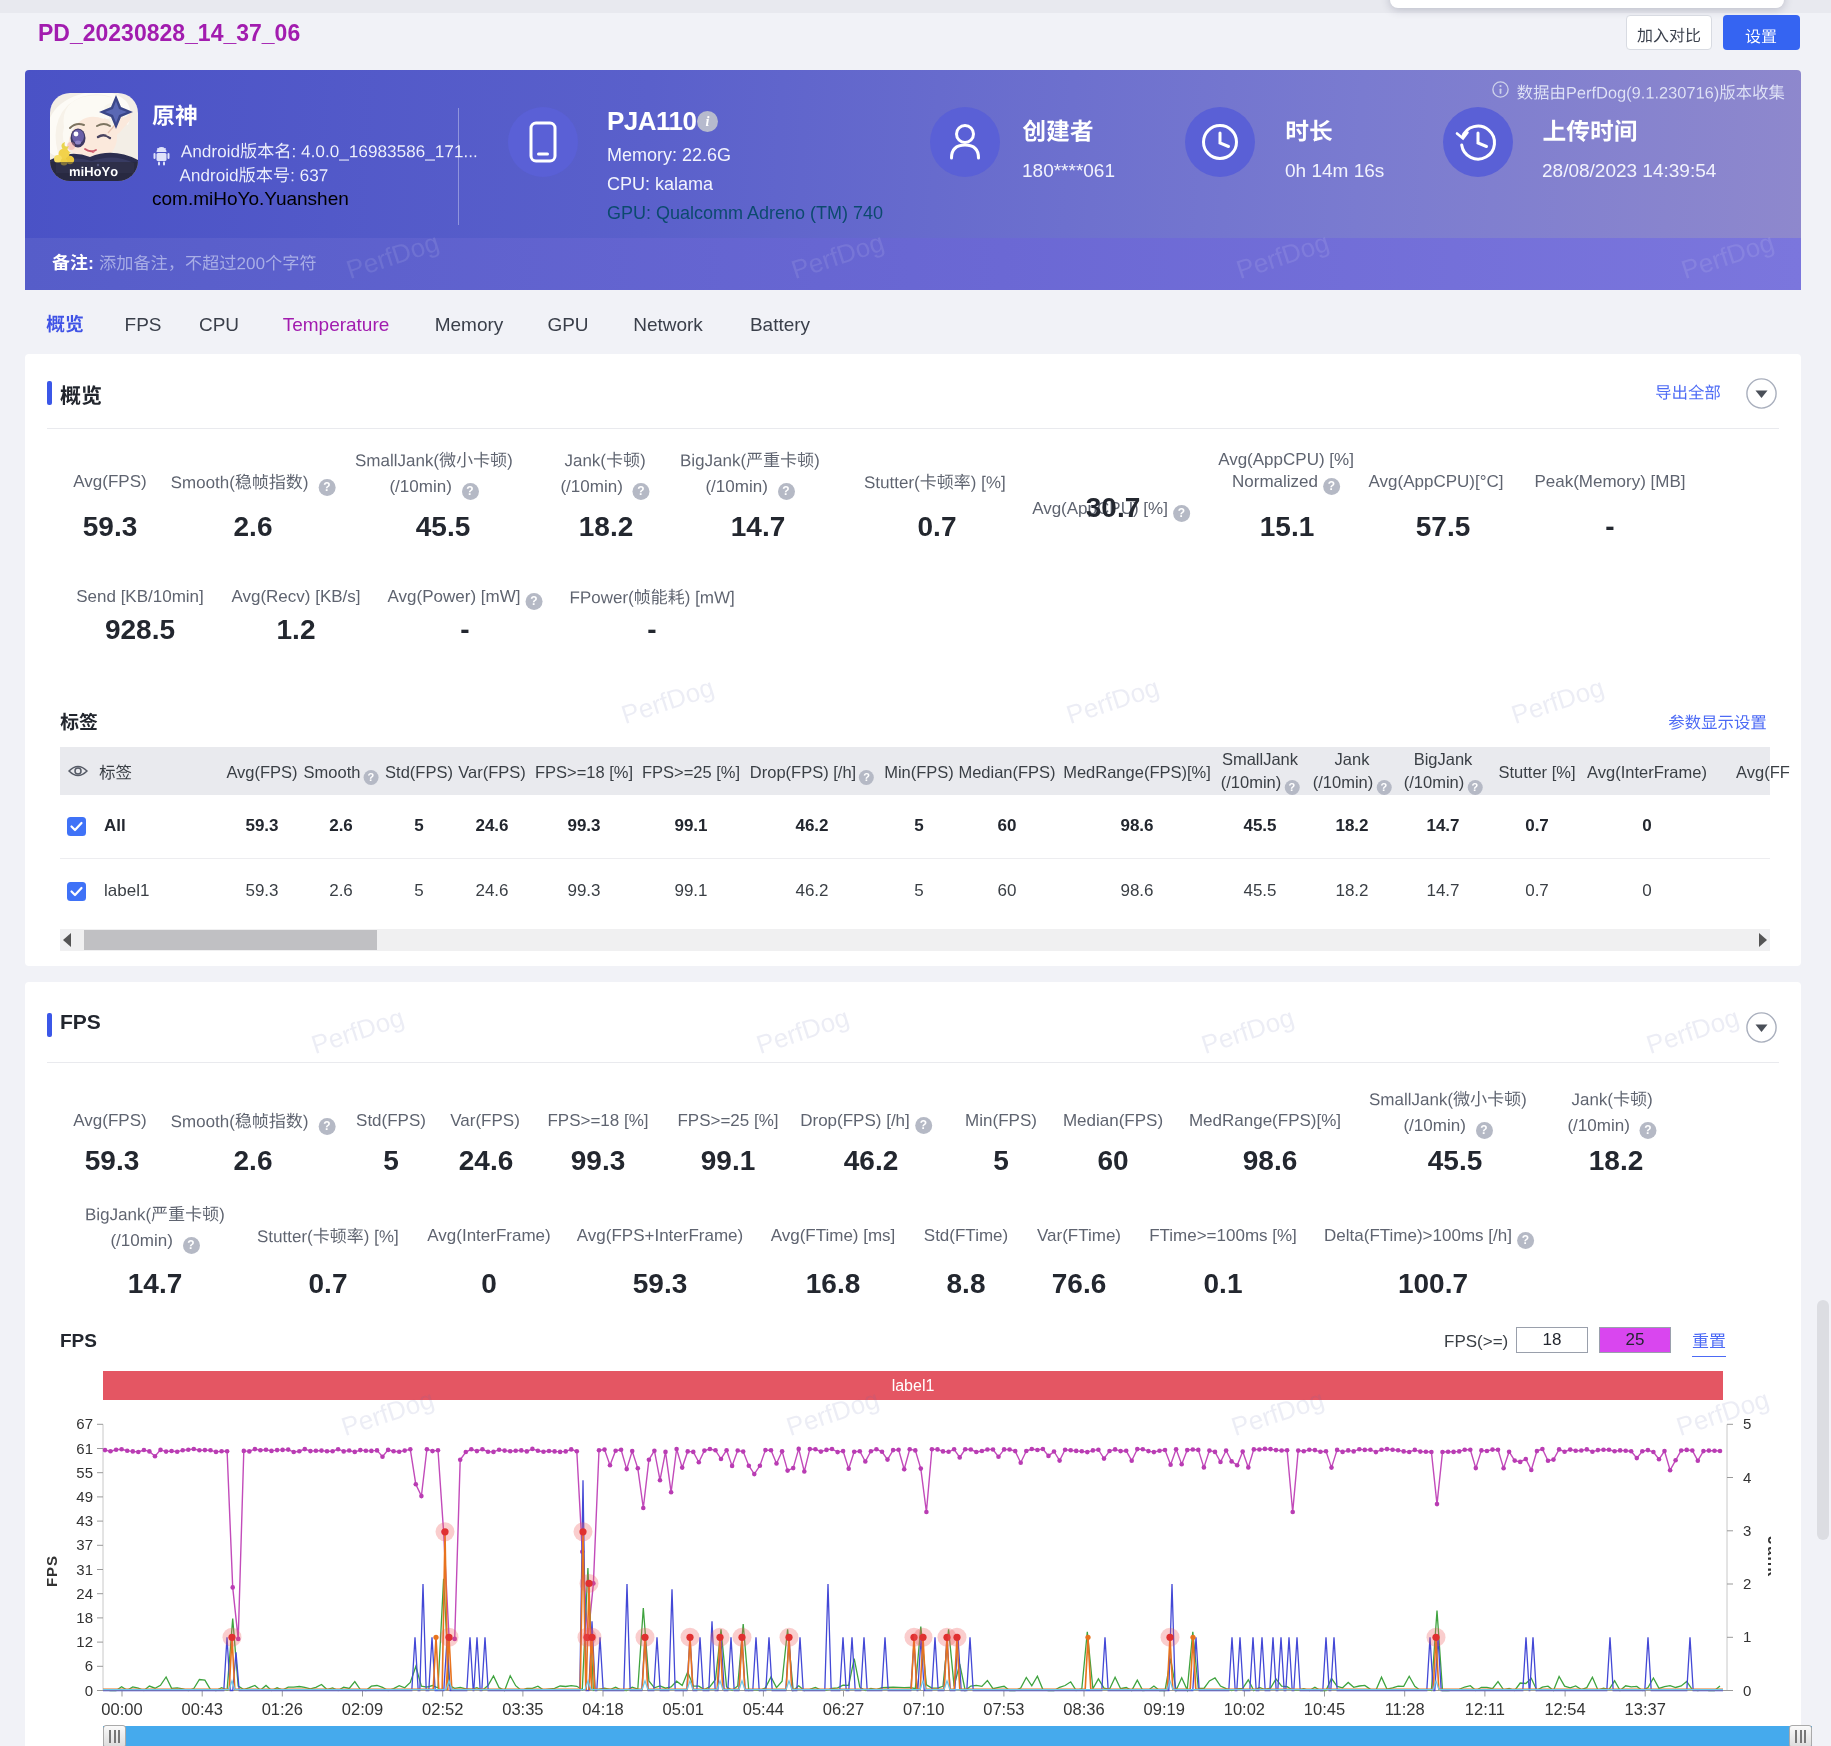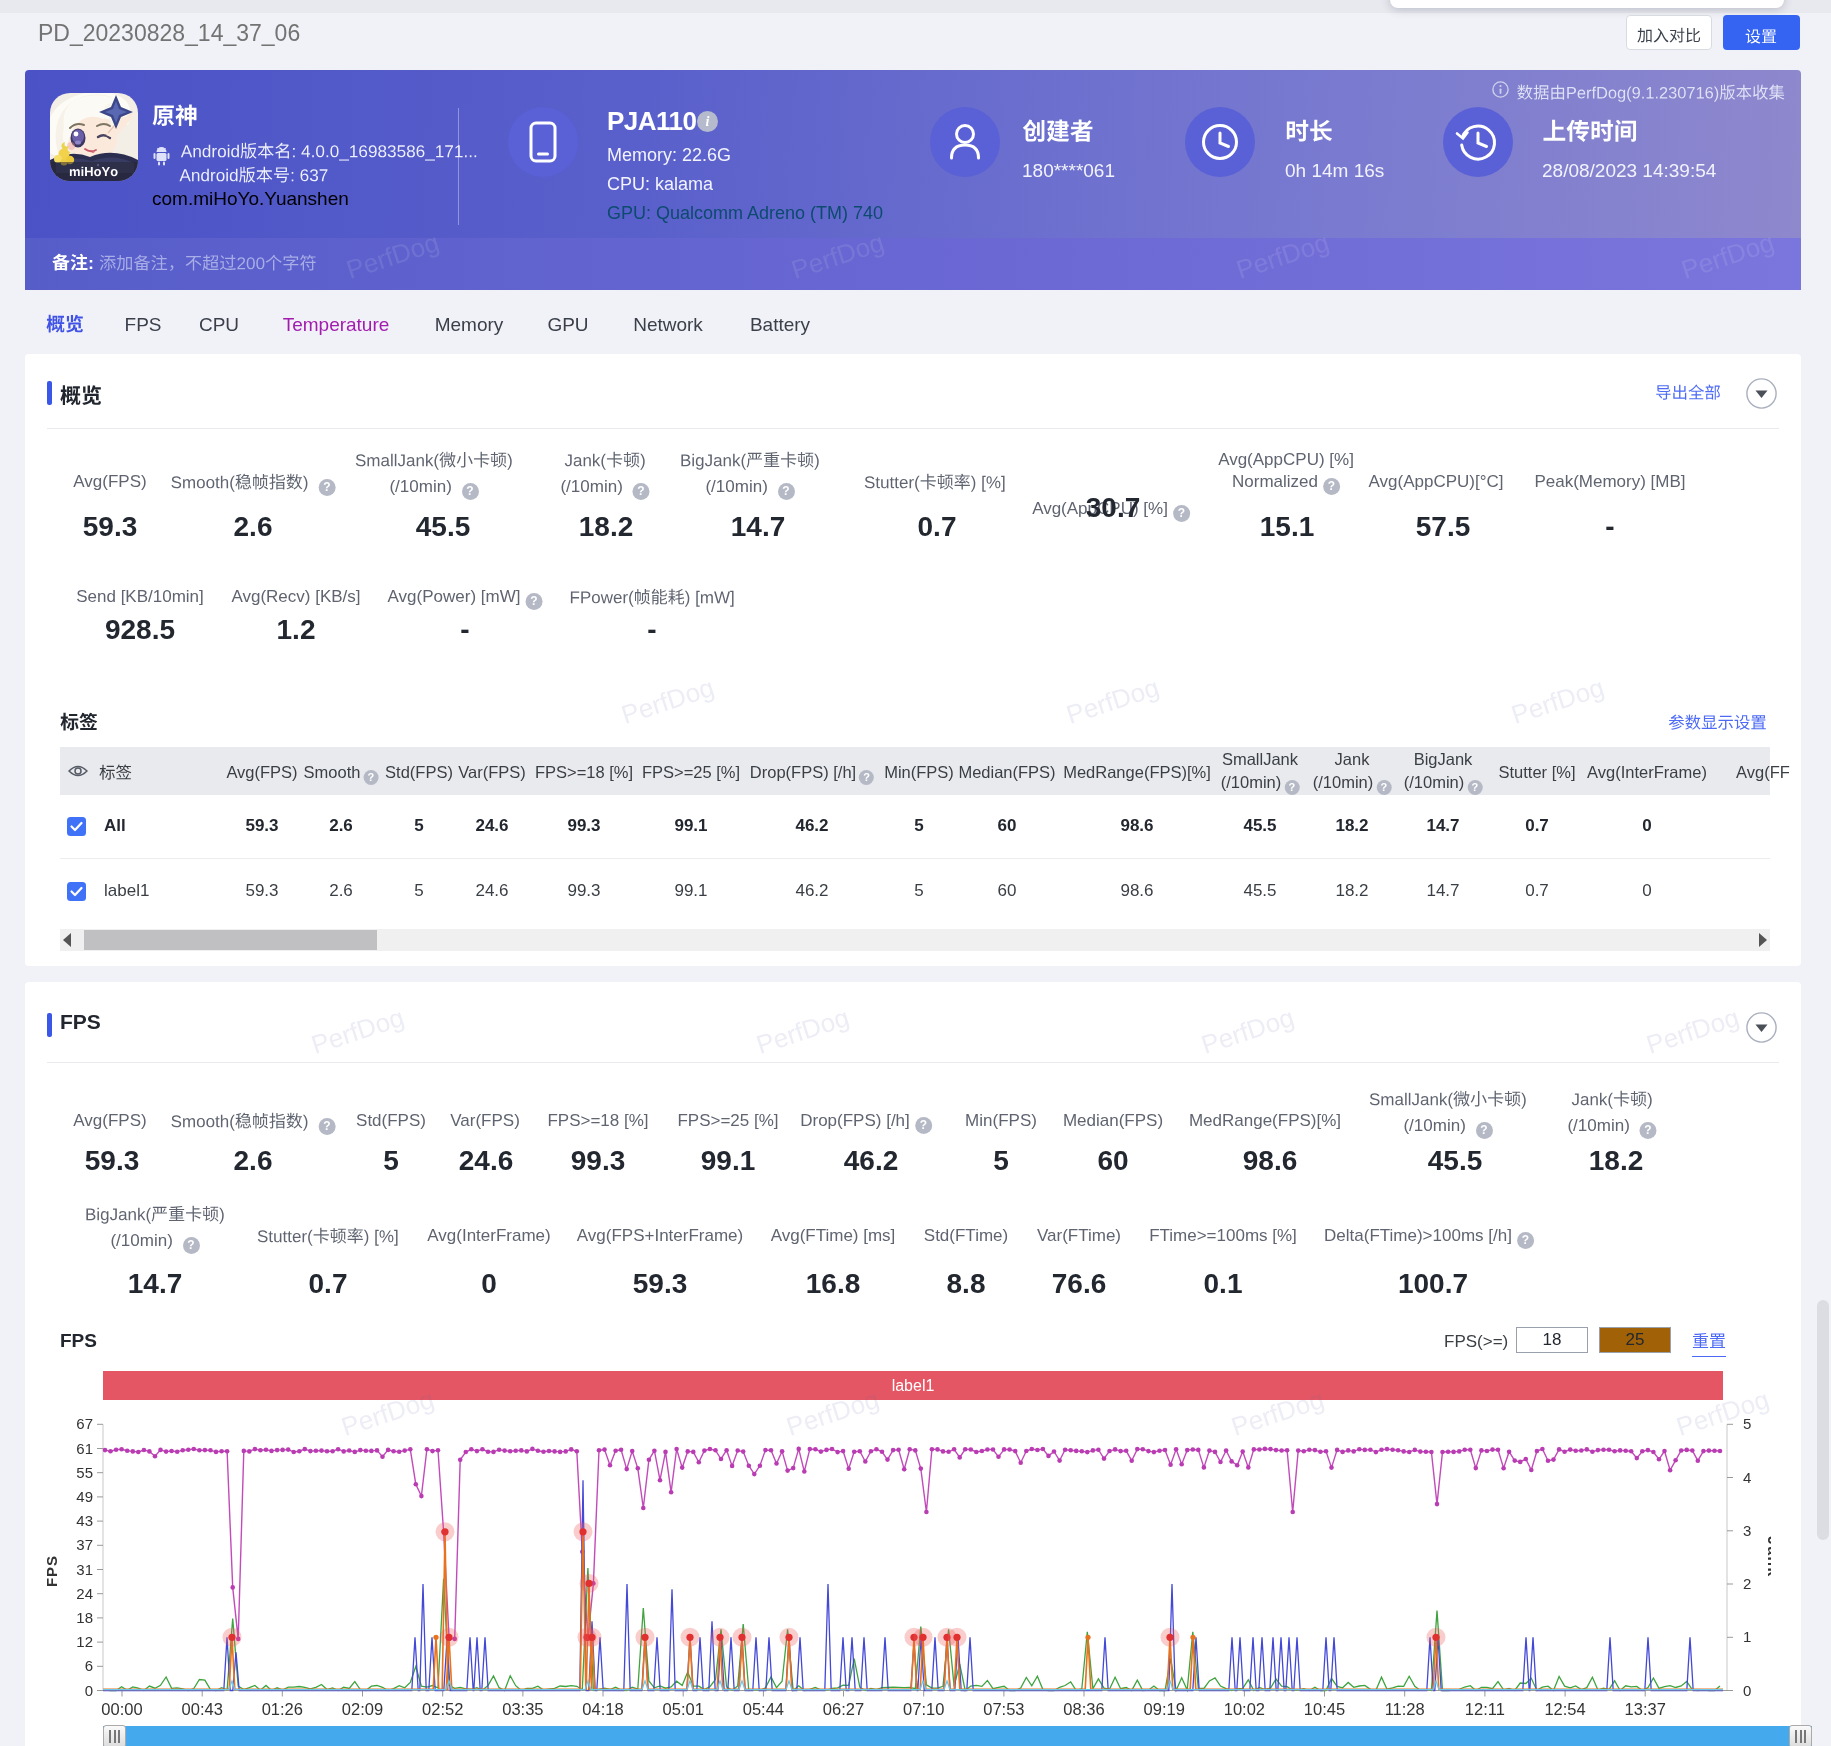--- a/index.html
+++ b/index.html
@@ -5,21 +5,21 @@
 .abs{position:absolute}
 .q{display:inline-block;width:17px;height:17px;border-radius:50%;background:#b5b9c5;color:#fff;font-size:12px;line-height:17px;text-align:center;font-weight:bold;vertical-align:-3px;margin-left:5px}
 .qs{display:inline-block;width:15px;height:15px;border-radius:50%;background:#b5b9c5;color:#fff;font-size:11px;line-height:15px;text-align:center;font-weight:bold;vertical-align:-3px;margin-left:3px}
 .mlab{position:absolute;transform:translateX(-50%);text-align:center;color:#5f6470;font-size:17px;line-height:22px;white-space:nowrap}
 .mval{position:absolute;transform:translateX(-50%);text-align:center;color:#23272f;font-size:28px;font-weight:bold;white-space:nowrap}
 .tc{position:absolute;transform:translateX(-50%);text-align:center;white-space:nowrap}
 .wm{position:absolute;font-size:26px;transform:rotate(-18deg);white-space:nowrap}
 </style></head><body>
 <div class="abs" style="left:0;top:0;width:1831px;height:13px;background:#e8e9ef"></div>
 <div class="abs" style="left:1390px;top:-24px;width:394px;height:32px;background:#fff;border-radius:8px;box-shadow:0 2px 8px rgba(60,64,90,.25)"></div>
-<div class="abs" style="left:38px;top:20px;font-size:23px;font-weight:normal;color:#737373">PD_20230828_14_37_06</div>
+<div class="abs" style="left:38px;top:20px;font-size:23px;font-weight:bold;color:#a21caf">PD_20230828_14_37_06</div>
 <div class="abs" style="left:1626px;top:15px;width:84px;height:33px;background:#fff;border:1px solid #d8dbe2;border-radius:4px"></div>
 <div style="position:absolute;left:1637px;top:25px;"><svg width="64" height="20" viewBox="0 -16.0 64 19.5" style="overflow:visible">
       <g fill="#3c424e">
         <path transform="translate(0.0,0) scale(0.016000,-0.016000)" d="M572 716V-65H644V9H838V-57H913V716ZM644 81V643H838V81ZM195 827 194 650H53V577H192C185 325 154 103 28 -29C47 -41 74 -64 86 -81C221 66 256 306 265 577H417C409 192 400 55 379 26C370 13 360 9 345 10C327 10 284 10 237 14C250 -7 257 -39 259 -61C304 -64 350 -65 378 -61C407 -57 426 -48 444 -22C475 21 482 167 490 612C490 623 490 650 490 650H267L269 827Z"></path>
         <path transform="translate(16.0,0) scale(0.016000,-0.016000)" d="M295 755C361 709 412 653 456 591C391 306 266 103 41 -13C61 -27 96 -58 110 -73C313 45 441 229 517 491C627 289 698 58 927 -70C931 -46 951 -6 964 15C631 214 661 590 341 819Z"></path>
         <path transform="translate(32.0,0) scale(0.016000,-0.016000)" d="M502 394C549 323 594 228 610 168L676 201C660 261 612 353 563 422ZM91 453C152 398 217 333 275 267C215 139 136 42 45 -17C63 -32 86 -60 98 -78C190 -12 268 80 329 203C374 147 411 94 435 49L495 104C466 156 419 218 364 281C410 396 443 533 460 695L411 709L398 706H70V635H378C363 527 339 430 307 344C254 399 198 453 144 500ZM765 840V599H482V527H765V22C765 4 758 -1 741 -2C724 -2 668 -3 605 0C615 -23 626 -58 630 -79C715 -79 766 -77 796 -64C827 -51 839 -28 839 22V527H959V599H839V840Z"></path>
         <path transform="translate(48.0,0) scale(0.016000,-0.016000)" d="M125 -72C148 -55 185 -39 459 50C455 68 453 102 454 126L208 50V456H456V531H208V829H129V69C129 26 105 3 88 -7C101 -22 119 -54 125 -72ZM534 835V87C534 -24 561 -54 657 -54C676 -54 791 -54 811 -54C913 -54 933 15 942 215C921 220 889 235 870 250C863 65 856 18 806 18C780 18 685 18 665 18C620 18 611 28 611 85V377C722 440 841 516 928 590L865 656C804 593 707 516 611 457V835Z"></path>
       </g>
     </svg></div>
 <div class="abs" style="left:1723px;top:15px;width:77px;height:35px;background:#3564f2;border-radius:4px"></div>
@@ -714,21 +714,21 @@
     <div>FTime&gt;=100ms [%]</div>
   </div>
 <div class="mval" style="left:1223px;top:1268px">0.1</div>
 <div class="mlab" style="left:1429px;top:1225px">
     <div>Delta(FTime)&gt;100ms [/h]<span class="q">?</span></div>
   </div>
 <div class="mval" style="left:1433px;top:1268px">100.7</div>
 <div class="abs" style="left:60px;top:1330px;font-size:19px;font-weight:bold;color:#22262e">FPS</div>
 <div class="abs" style="left:1444px;top:1332px;font-size:17px;color:#3a3f45">FPS(&gt;=)</div>
 <div class="abs" style="left:1516px;top:1327px;width:70px;height:24px;background:#fff;border:1px solid #9aa0ac;font-size:17px;color:#23272f;text-align:center;line-height:24px">18</div>
-<div class="abs" style="left:1599px;top:1327px;width:70px;height:24px;background:#a16207;border:1px solid #9aa0ac;font-size:17px;color:#23272f;text-align:center;line-height:24px">25</div>
+<div class="abs" style="left:1599px;top:1327px;width:70px;height:24px;background:#d946ef;border:1px solid #9aa0ac;font-size:17px;color:#23272f;text-align:center;line-height:24px">25</div>
 <div style="position:absolute;left:1692px;top:1330px;border-bottom:1px solid #4c6af5;padding-bottom:1px"><svg width="34" height="21" viewBox="0 -17.0 34 20.7" style="overflow:visible">
       <g fill="#4c6af5">
         <path transform="translate(0.0,0) scale(0.017000,-0.017000)" d="M159 540V229H459V160H127V100H459V13H52V-48H949V13H534V100H886V160H534V229H848V540H534V601H944V663H534V740C651 749 761 761 847 776L807 834C649 806 366 787 133 781C140 766 148 739 149 722C247 724 354 728 459 734V663H58V601H459V540ZM232 360H459V284H232ZM534 360H772V284H534ZM232 486H459V411H232ZM534 486H772V411H534Z"></path>
         <path transform="translate(17.0,0) scale(0.017000,-0.017000)" d="M651 748H820V658H651ZM417 748H582V658H417ZM189 748H348V658H189ZM190 427V6H57V-50H945V6H808V427H495L509 486H922V545H520L531 603H895V802H117V603H454L446 545H68V486H436L424 427ZM262 6V68H734V6ZM262 275H734V217H262ZM262 320V376H734V320ZM262 172H734V113H262Z"></path>
       </g>
     </svg></div>
 <div class="abs" style="left:103px;top:1371px;width:1620px;height:29px;background:#e45663"></div>
 <div class="abs" style="left:913px;top:1377px;transform:translateX(-50%);font-size:16px;color:#fff">label1</div>
 <svg class="abs" style="left:40px;top:1405px" width="1731" height="341" viewBox="0 0 1731 341">
     <line x1="63" y1="19.3" x2="63" y2="285.5" stroke="#c8c8c8" stroke-width="1"></line>

